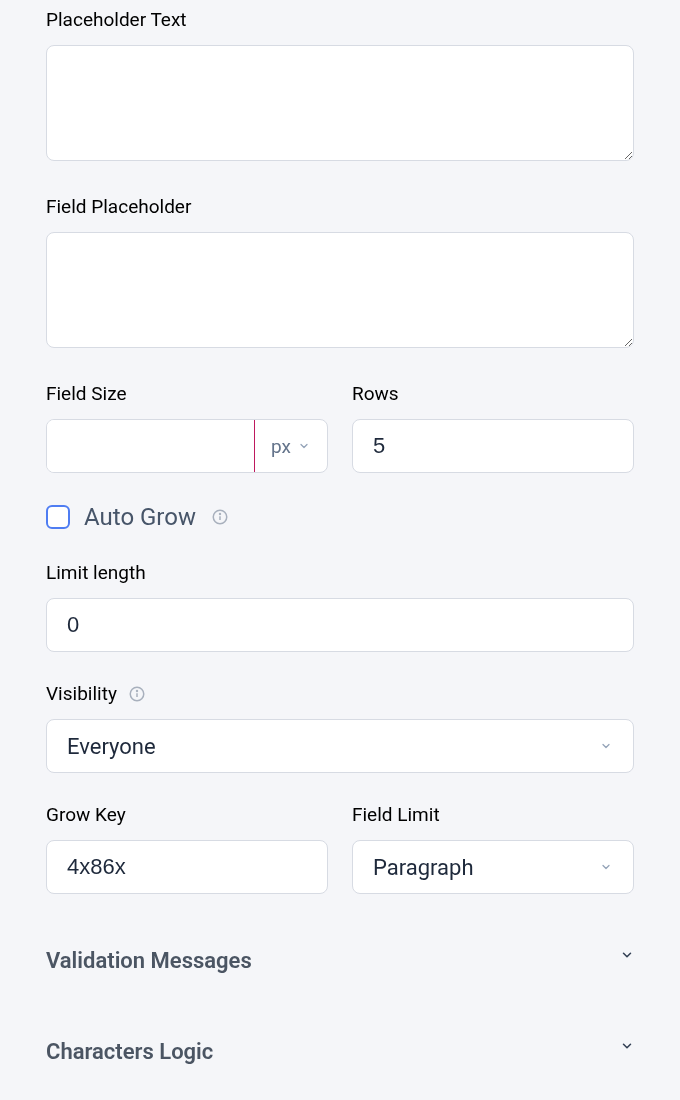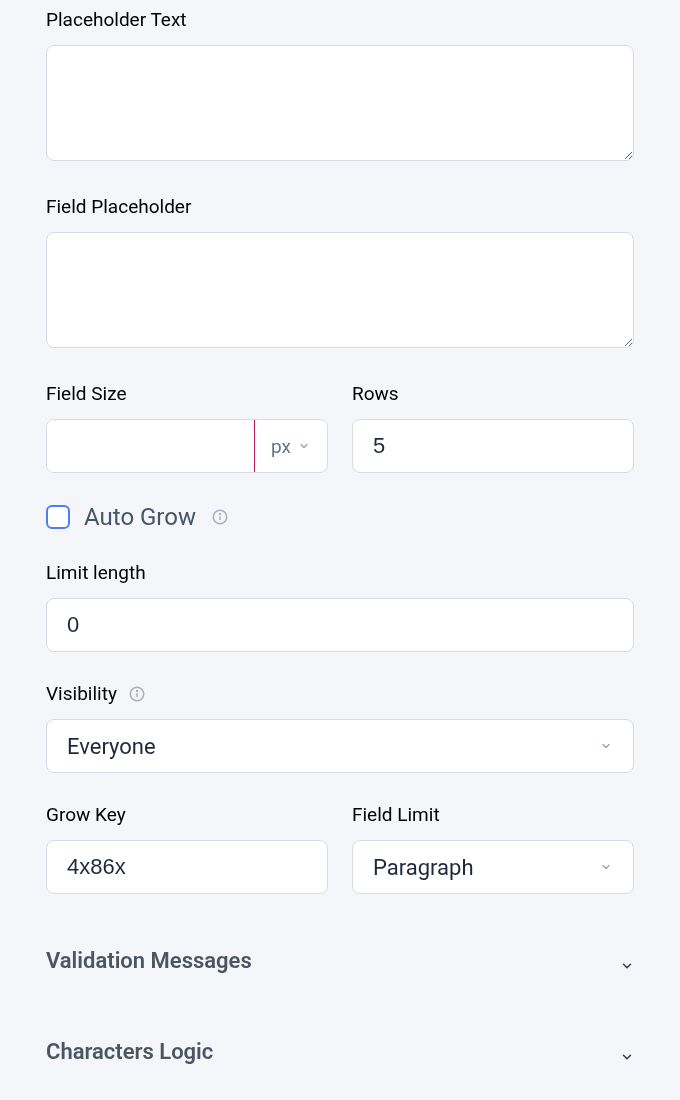--- a/index.html
+++ b/index.html
@@ -120,21 +120,21 @@
   .info-icon {
     width: 20px; height: 20px;
     display: inline-flex;
     align-items: center;
     justify-content: center;
     color: #94a3b8;
   }
   
   .accordion {
     display: flex;
-    align-items: flex-end;
+    align-items: flex-start;
     justify-content: space-between;
     padding: 24px 0;
     cursor: pointer;
   }
   .accordion .title {
     font-size: 22px;
     font-weight: 600;
     color: #4b5563;
   }
   .spacer-top { height: 8px; }

